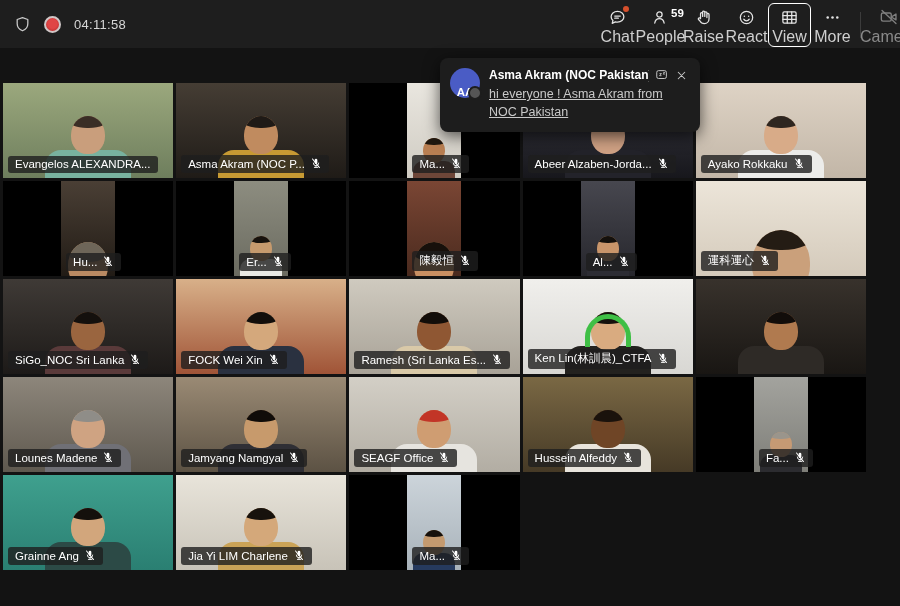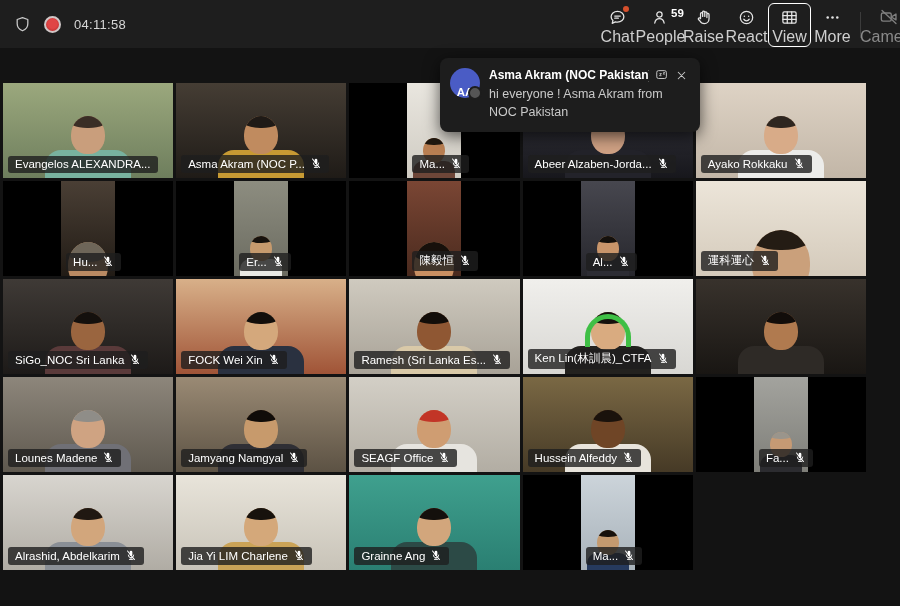--- a/index.html
+++ b/index.html
@@ -62,21 +62,21 @@
   .avatar{position:relative;flex:0 0 auto;width:30px;height:30px;border-radius:50%;
     background:#4a5cc5;color:#fff;font-size:11.5px;font-weight:bold;
     display:flex;align-items:flex-end;justify-content:center;}
   .presence{position:absolute;right:-2px;bottom:-2px;width:10px;height:10px;border-radius:50%;
     background:#555;border:2px solid #1d1d1d;box-sizing:content-box;}
   .notif-body{flex:1;min-width:0;}
   .notif-head{display:flex;align-items:center;gap:6px;}
   .notif-title{flex:1;min-width:0;color:#fff;font-size:12px;font-weight:bold;
     white-space:nowrap;overflow:hidden;}
   .notif-icon{flex:0 0 auto;display:flex;cursor:pointer;}
-  .notif-msg{margin-top:4px;color:#c9c9c9;font-size:12.5px;line-height:1.4;}
+  .notif-msg{margin-top:4px;color:#c9c9c9;font-size:12.5px;line-height:1.4;text-decoration:underline;}
 </style>
 </head>
 <body>
 
 <div class="topbar">
   <div class="topbar-left">
     <span class="shield">
       <svg width="17" height="17" viewBox="0 0 16 16" fill="none" stroke="#c9c9c9" stroke-width="1.2" stroke-linejoin="round">
           <path d="M8 1.6 13 3.3v3.9c0 3.3-2.1 5.5-5 6.7-2.9-1.2-5-3.4-5-6.7V3.3z"></path>
         </svg>
@@ -512,65 +512,46 @@
                 <rect x="6.2" y="1.6" width="3.6" height="7.2" rx="1.8" fill="#fff"></rect>
                 <path d="M4.4 7.4a3.6 3.6 0 0 0 7.2 0" fill="none" stroke="#fff" stroke-width="1.2" stroke-linecap="round"></path>
                 <path d="M8 11.2V13M5.8 13.2h4.4" stroke="#fff" stroke-width="1.2" stroke-linecap="round"></path>
                 <path d="M3.4 2l9.2 11.4" stroke="#fff" stroke-width="1.4" stroke-linecap="round"></path>
               </svg>
             </span>
           </div>
         </div>
       </div>
       <div class="tile">
-        <div class="video" style="--bg1: #d8d5cf; --bg2: #b0aca4; --skin: #d2a67c; --hair: #201812; --shirt: #8a8f96;">
-          <div class="person">
-            <div class="torso"></div>
-            <div class="head"></div>
-          </div>
-          <div class="pill">
-            <span class="pname">Alrashid, Abdelkarim</span>
+        <div class="video" style="--bg1: #3fa08e; --bg2: #2a7f72; --skin: #d2a67c; --hair: #14100c; --shirt: #2c4a46;">
+          <div class="person">
+            <div class="torso"></div>
+            <div class="head"></div>
+          </div>
+          <div class="pill">
+            <span class="pname">Grainne Ang</span>
             <span class="mic">
               <svg width="12" height="13" viewBox="0 0 16 16">
                 <rect x="6.2" y="1.6" width="3.6" height="7.2" rx="1.8" fill="#fff"></rect>
                 <path d="M4.4 7.4a3.6 3.6 0 0 0 7.2 0" fill="none" stroke="#fff" stroke-width="1.2" stroke-linecap="round"></path>
                 <path d="M8 11.2V13M5.8 13.2h4.4" stroke="#fff" stroke-width="1.2" stroke-linecap="round"></path>
                 <path d="M3.4 2l9.2 11.4" stroke="#fff" stroke-width="1.4" stroke-linecap="round"></path>
               </svg>
             </span>
           </div>
         </div>
       </div>
       <div class="tile">
         <div class="video" style="--bg1: #e8e4da; --bg2: #c8c3b8; --skin: #d4a87a; --hair: #17120d; --shirt: #caa357;">
           <div class="person">
             <div class="torso"></div>
             <div class="head"></div>
           </div>
           <div class="pill">
             <span class="pname">Jia Yi LIM Charlene</span>
-            <span class="mic">
-              <svg width="12" height="13" viewBox="0 0 16 16">
-                <rect x="6.2" y="1.6" width="3.6" height="7.2" rx="1.8" fill="#fff"></rect>
-                <path d="M4.4 7.4a3.6 3.6 0 0 0 7.2 0" fill="none" stroke="#fff" stroke-width="1.2" stroke-linecap="round"></path>
-                <path d="M8 11.2V13M5.8 13.2h4.4" stroke="#fff" stroke-width="1.2" stroke-linecap="round"></path>
-                <path d="M3.4 2l9.2 11.4" stroke="#fff" stroke-width="1.4" stroke-linecap="round"></path>
-              </svg>
-            </span>
-          </div>
-        </div>
-      </div>
-      <div class="tile">
-        <div class="video" style="--bg1: #3fa08e; --bg2: #2a7f72; --skin: #d2a67c; --hair: #14100c; --shirt: #2c4a46;">
-          <div class="person">
-            <div class="torso"></div>
-            <div class="head"></div>
-          </div>
-          <div class="pill">
-            <span class="pname">Grainne Ang</span>
             <span class="mic">
               <svg width="12" height="13" viewBox="0 0 16 16">
                 <rect x="6.2" y="1.6" width="3.6" height="7.2" rx="1.8" fill="#fff"></rect>
                 <path d="M4.4 7.4a3.6 3.6 0 0 0 7.2 0" fill="none" stroke="#fff" stroke-width="1.2" stroke-linecap="round"></path>
                 <path d="M8 11.2V13M5.8 13.2h4.4" stroke="#fff" stroke-width="1.2" stroke-linecap="round"></path>
                 <path d="M3.4 2l9.2 11.4" stroke="#fff" stroke-width="1.4" stroke-linecap="round"></path>
               </svg>
             </span>
           </div>
         </div>

